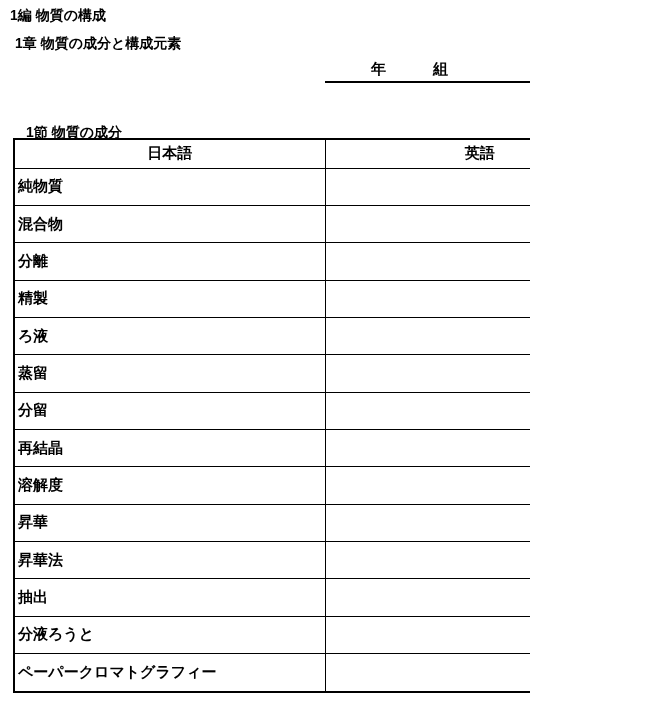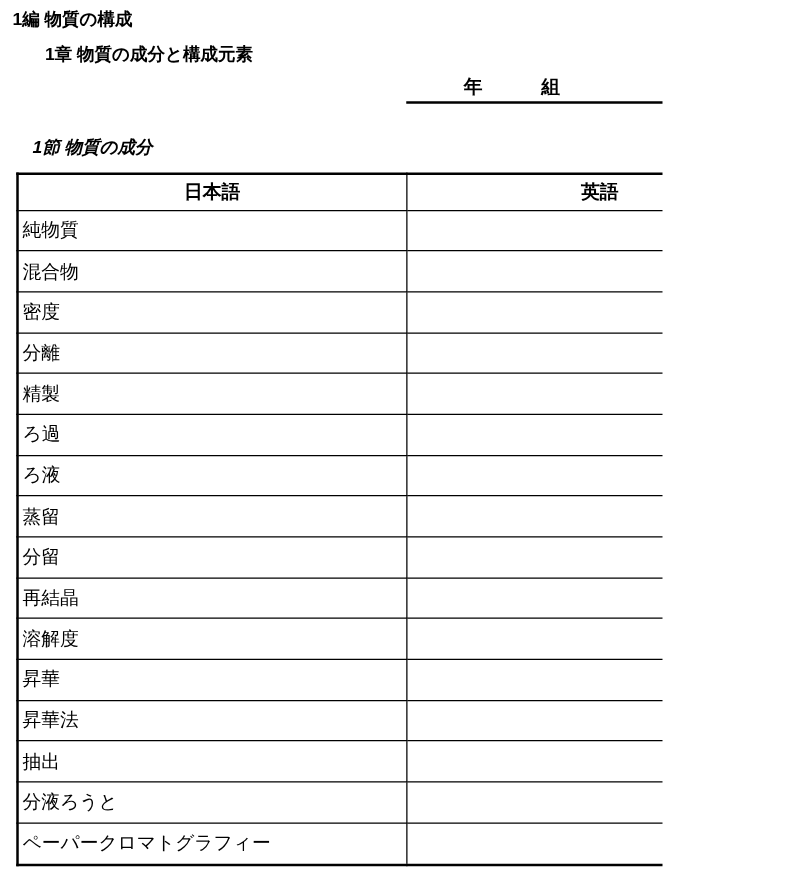--- a/index.html
+++ b/index.html
@@ -16,22 +16,22 @@
     overflow: hidden;
   }
   .heading {
     position: absolute;
     font-weight: bold;
     font-size: 14px;
     line-height: 18px;
     white-space: nowrap;
   }
   .heading-part    { left: 10px; top: 6px;  }
-  .heading-chapter { left: 36px; top: 34px; }
-  .heading-section { left: 26px; top: 108px; font-style: italic; }
+  .heading-chapter { left: 15px; top: 34px; }
+  .heading-section { left: 26px; top: 123px; }
 
   .name-field { position: absolute; left: 325px; top: 58px; width: 312px; height: 26px; }
   .name-field .lbl {
     position: absolute;
     top: 2px;
     font-size: 15px;
     font-weight: bold;
     white-space: nowrap;
   }
   .name-field .lbl-year  { left: 46px; }
@@ -58,21 +58,21 @@
   table.vocab th {
     height: 29px;
     font-size: 15px;
     font-weight: bold;
     text-align: center;
     vertical-align: middle;
     padding: 0;
   }
   table.vocab td {
     font-size: 15px;
-    font-weight: normal;
+    font-weight: bold;
     text-align: left;
     vertical-align: middle;
     padding: 0 3px 0 3px;
     overflow: hidden;
     white-space: nowrap;
   }
   col.c-jp { width: 311px; }
   col.c-en { width: 310px; }
 </style>
 </head>
@@ -109,39 +109,31 @@
       <td></td>
     </tr>
 
     <tr>
       <td>混合物</td>
       <td></td>
     </tr>
 
 
 
-    <tr>
-      <td>密度</td>
-      <td></td>
-    </tr>
 
     <tr>
       <td>分離</td>
       <td></td>
     </tr>
 
     <tr>
       <td>精製</td>
       <td></td>
     </tr>
 
-    <tr>
-      <td>ろ過</td>
-      <td></td>
-    </tr>
 
     <tr>
       <td>ろ液</td>
       <td></td>
     </tr>
 
     <tr>
       <td>蒸留</td>
       <td></td>
     </tr>

